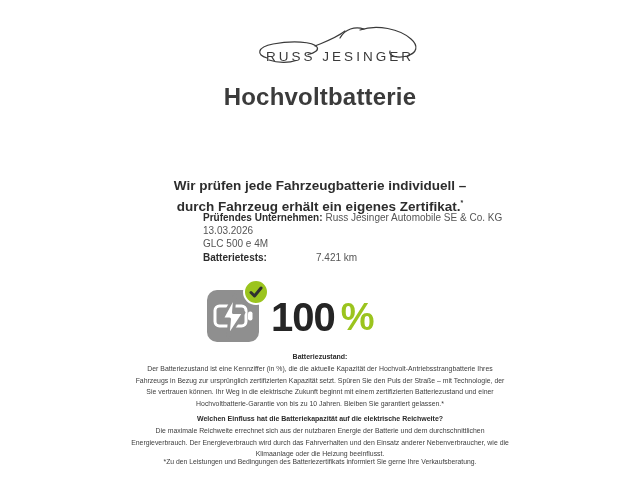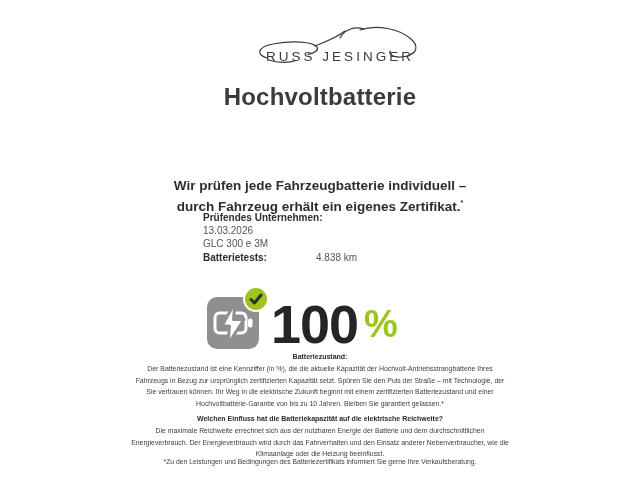--- a/index.html
+++ b/index.html
@@ -37,21 +37,21 @@
   .battery-square {
     width:52px; height:52px; background:#8f8f8f; border-radius:10px;
     display:flex; align-items:center; justify-content:center;
   }
   .check-badge {
     position:absolute; top:-11px; right:-10px; width:22px; height:22px;
     background:#9bc41e; border:2px solid #ffffff; border-radius:50%;
     box-sizing:content-box; display:flex; align-items:center; justify-content:center;
   }
   .score-text { display:flex; align-items:center; margin-left:12px; margin-top:12px; }
-  .score-value { font-size:54px; font-weight:700; color:#252525; letter-spacing:-1px; }
+  .score-value { font-size:40px; font-weight:700; color:#252525; letter-spacing:-1px; }
   .score-unit { font-size:38px; font-weight:700; color:#9bc41e; margin-left:6px; }
 
   
   .section { position:absolute; left:0; width:640px; text-align:center; color:#3d3d3d; }
   .section-heading { font-size:7px; font-weight:700; color:#2b2b2b; line-height:11px; margin:0; }
   .section-body { font-size:6.9px; font-weight:400; line-height:11.6px; margin:1px auto 0; width:378px; }
   .section-1 { top:351px; }
   .section-2 { top:413px; }
 
   .footnote {
@@ -89,30 +89,31 @@
   <div class="subtitle">
     <div>Wir prüfen jede Fahrzeugbatterie individuell –</div>
     <div>
       <span>durch Fahrzeug erhält ein eigenes Zertifikat.</span><span class="fn-mark">*</span>
     </div>
   </div>
 
   <div class="details">
     <div class="detail-row">
       <span class="detail-label">Prüfendes Unternehmen:</span>
+      <span class="detail-value">Russ Jesinger Automobile SE &amp; Co. KG</span>
     </div>
     <div class="detail-row">
       <span class="detail-value">13.03.2026</span>
     </div>
     <div class="detail-row">
-      <span class="detail-value">GLC 300 e 3M</span>
+      <span class="detail-value">GLC 500 e 4M</span>
     </div>
     <div class="detail-row">
       <span class="detail-label">Batterietests:</span>
-      <span class="detail-value">4.838 km</span>
+      <span class="detail-value">7.421 km</span>
     </div>
   </div>
 
   <div class="score-row">
     <div class="battery-wrap">
       <div class="battery-square">
         <svg width="52" height="52" viewBox="0 0 52 52">
           <rect x="8" y="16" width="31" height="20" rx="4.5" fill="none" stroke="#ffffff" stroke-width="3"></rect>
           <rect x="41" y="21.5" width="4.5" height="9" rx="2" fill="#ffffff"></rect>
           <polygon points="28,5 15,29 22.5,29 21,47 37,22.5 26.5,22.5" fill="#ffffff" stroke="#8f8f8f" stroke-width="3" stroke-linejoin="round"></polygon>

